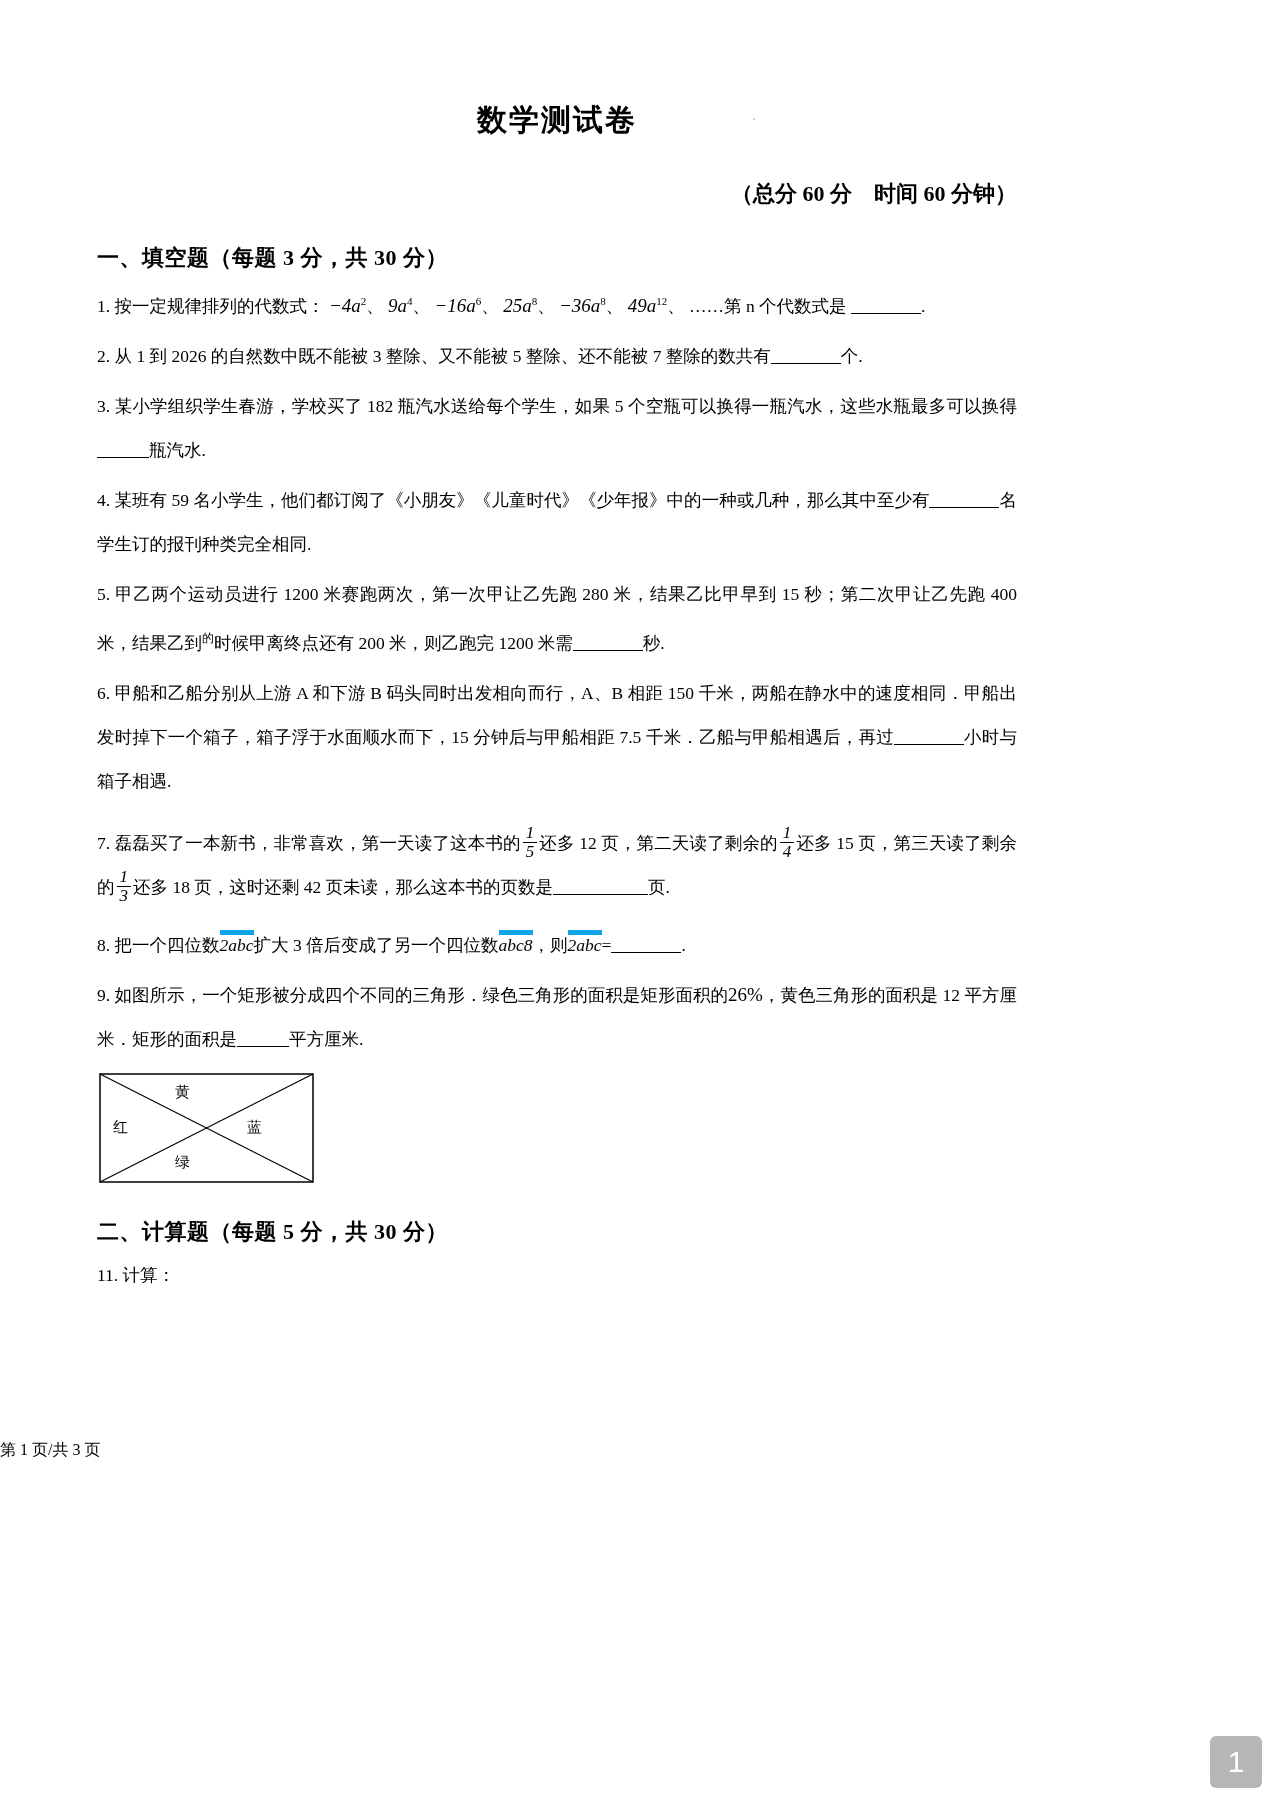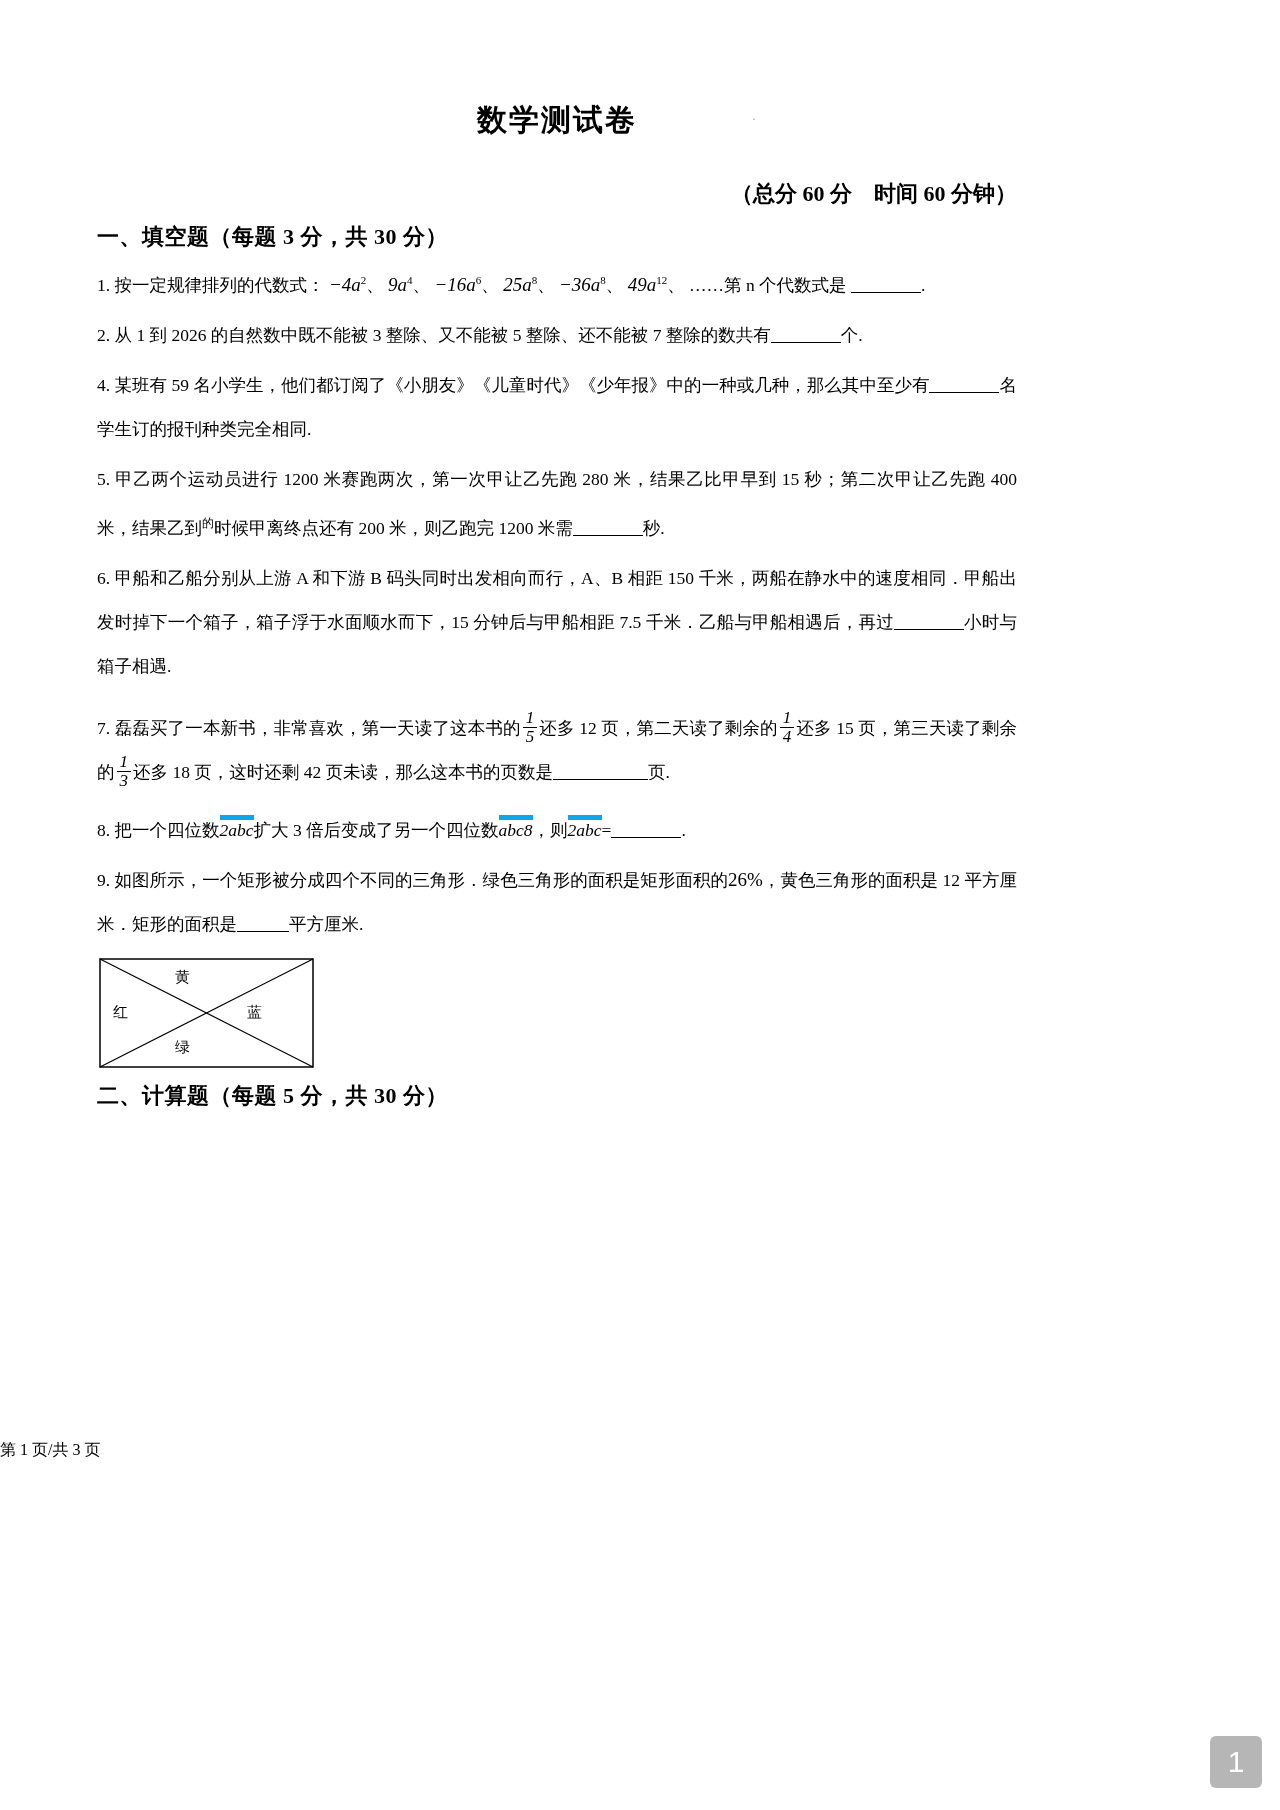--- a/index.html
+++ b/index.html
@@ -39,21 +39,21 @@
   .doc-subtitle {
     text-align: right;
     font-size: 22px;
     font-weight: bold;
     margin-top: 38px;
     font-family: "Liberation Serif", serif;
   }
   .section-head {
     font-size: 22px;
     font-weight: bold;
-    margin-top: 13px;
+    margin-top: 34px;
     margin-bottom: 6px;
     letter-spacing: 0.5px;
   }
   .q {
     font-size: 17.5px;
     line-height: 44px;
     margin: 0;
     padding: 0;
     text-align: justify;
   }
@@ -146,20 +146,24 @@
       <span class="expr"><span>49a</span><sup>12</sup></span><span>、</span>
       <span>……</span><span>第 n 个代数式是</span>
       <span class="blank-m"></span><span>.</span>
     </p>
 
     <p class="q">
       <span>2.</span>
       <span>从 1 到 2026 的自然数中既不能被 3 整除、又不能被 5 整除、还不能被 7 整除的数共有</span><span class="blank-m"></span><span>个.</span>
     </p>
 
+    <p class="q">
+      <span>3.</span>
+      <span>某小学组织学生春游，学校买了 182 瓶汽水送给每个学生，如果 5 个空瓶可以换得一瓶汽水，这些水瓶最多可以换得</span><span class="blank-s"></span><span>瓶汽水.</span>
+    </p>
 
     <p class="q">
       <span>4.</span>
       <span>某班有 59 名小学生，他们都订阅了《小朋友》《儿童时代》《少年报》中的一种或几种，那么其中至少有</span><span class="blank-m"></span><span>名学生订的报刊种类完全相同.</span>
     </p>
 
     <p class="q">
       <span>5.</span>
       <span>甲乙两个运动员进行 1200 米赛跑两次，第一次甲让乙先跑 280 米，结果乙比甲早到 15 秒；第二次甲让乙先跑 400 米，结果乙到</span><span class="sup-odd">的</span><span>时候甲离终点还有 200 米，则乙跑完 1200 米需</span><span class="blank-m"></span><span>秒.</span>
     </p>
@@ -192,19 +196,23 @@
       </svg>
       <span class="fig-label" style="left:76px; top:10px;">黄</span>
       <span class="fig-label" style="left:14px; top:45px;">红</span>
       <span class="fig-label" style="left:148px; top:45px;">蓝</span>
       <span class="fig-label" style="left:76px; top:80px;">绿</span>
     </div>
 
 
     <div class="section-head">二、计算题（每题 5 分，共 30 分）</div>
 
+    <p class="q">
+      <span>11.</span>
+      <span>计算：</span>
+    </p>
 
   </div>
 
   <div class="footer">第 1 页/共 3 页</div>
   <div class="page-badge">1</div>
 
 </div>
 
 </body></html>

